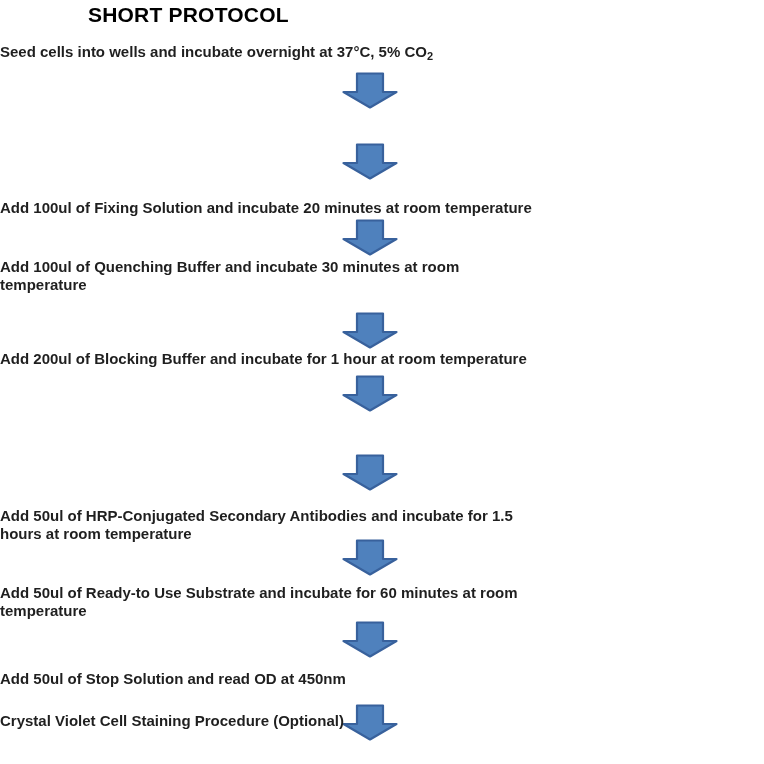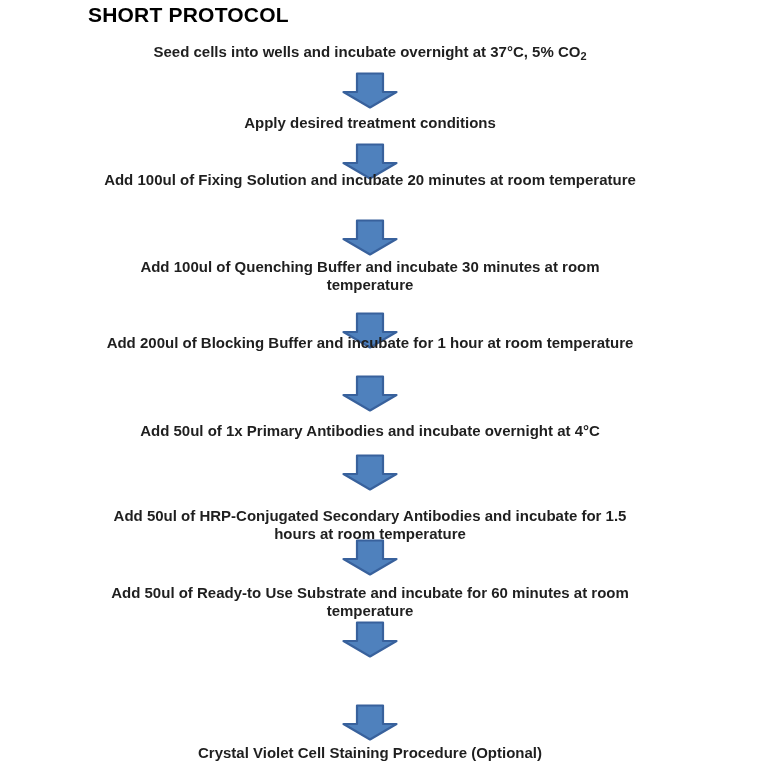--- a/index.html
+++ b/index.html
@@ -23,21 +23,20 @@
     font-size: 21px;
     font-weight: bold;
     color: var(--title, #000000);
     letter-spacing: 0.2px;
     white-space: nowrap;
   }
   .step {
     position: absolute;
     left: 0;
     width: 740px;
-    text-align: center;
     font-size: 15px;
     font-weight: bold;
     line-height: 18px;
     color: var(--text, #1f1f1f);
   }
   .step .step-text {
     white-space: pre-line;
   }
   .step sub {
     font-size: 11px;
@@ -65,65 +64,64 @@
 <div id="canvas">
 
   <div class="page-title">SHORT PROTOCOL</div>
 
   <div class="step" style="top:43px"><span class="step-text">Seed cells into wells and incubate overnight at 37°C, 5% CO</span><sub>2</sub></div>
 
   <svg class="arrow" style="top:72px" viewBox="0 0 56 37">
       <polygon points="15,1.5 41,1.5 41,20 54.5,20 28,35.5 1.5,20 15,20"></polygon>
     </svg>
 
-  <div class="step" style="top:114px"><span class="step-text">Apply desired treatment conditions</span><sub></sub></div>
 
   <svg class="arrow" style="top:143px" viewBox="0 0 56 37">
       <polygon points="15,1.5 41,1.5 41,20 54.5,20 28,35.5 1.5,20 15,20"></polygon>
     </svg>
 
-  <div class="step" style="top:171px"><span class="step-text">Add 100ul of Fixing Solution and incubate 20 minutes at room temperature</span><sub></sub></div>
+  <div class="step" style="top:199px"><span class="step-text">Add 100ul of Fixing Solution and incubate 20 minutes at room temperature</span><sub></sub></div>
 
   <svg class="arrow" style="top:219px" viewBox="0 0 56 37">
       <polygon points="15,1.5 41,1.5 41,20 54.5,20 28,35.5 1.5,20 15,20"></polygon>
     </svg>
 
   <div class="step" style="top:258px"><span class="step-text">Add 100ul of Quenching Buffer and incubate 30 minutes at room
 temperature</span><sub></sub></div>
 
   <svg class="arrow" style="top:312px" viewBox="0 0 56 37">
       <polygon points="15,1.5 41,1.5 41,20 54.5,20 28,35.5 1.5,20 15,20"></polygon>
     </svg>
 
-  <div class="step" style="top:334px"><span class="step-text">Add 200ul of Blocking Buffer and incubate for 1 hour at room temperature</span><sub></sub></div>
+  <div class="step" style="top:350px"><span class="step-text">Add 200ul of Blocking Buffer and incubate for 1 hour at room temperature</span><sub></sub></div>
 
   <svg class="arrow" style="top:375px" viewBox="0 0 56 37">
       <polygon points="15,1.5 41,1.5 41,20 54.5,20 28,35.5 1.5,20 15,20"></polygon>
     </svg>
 
-  <div class="step" style="top:422px"><span class="step-text">Add 50ul of 1x Primary Antibodies and incubate overnight at 4°C</span><sub></sub></div>
 
   <svg class="arrow" style="top:454px" viewBox="0 0 56 37">
       <polygon points="15,1.5 41,1.5 41,20 54.5,20 28,35.5 1.5,20 15,20"></polygon>
     </svg>
 
   <div class="step" style="top:507px"><span class="step-text">Add 50ul of HRP-Conjugated Secondary Antibodies and incubate for 1.5
 hours at room temperature</span><sub></sub></div>
 
   <svg class="arrow" style="top:539px" viewBox="0 0 56 37">
       <polygon points="15,1.5 41,1.5 41,20 54.5,20 28,35.5 1.5,20 15,20"></polygon>
     </svg>
 
   <div class="step" style="top:584px"><span class="step-text">Add 50ul of Ready-to Use Substrate and incubate for 60 minutes at room
 temperature</span><sub></sub></div>
 
   <svg class="arrow" style="top:621px" viewBox="0 0 56 37">
       <polygon points="15,1.5 41,1.5 41,20 54.5,20 28,35.5 1.5,20 15,20"></polygon>
     </svg>
 
+  <div class="step" style="top:670px"><span class="step-text">Add 50ul of Stop Solution and read OD at 450nm</span><sub></sub></div>
 
   <svg class="arrow" style="top:704px" viewBox="0 0 56 37">
       <polygon points="15,1.5 41,1.5 41,20 54.5,20 28,35.5 1.5,20 15,20"></polygon>
     </svg>
 
-  <div class="step" style="top:744px"><span class="step-text">Crystal Violet Cell Staining Procedure (Optional)</span><sub></sub></div>
+  <div class="step" style="top:712px"><span class="step-text">Crystal Violet Cell Staining Procedure (Optional)</span><sub></sub></div>
 
 </div>
 
 </body></html>

